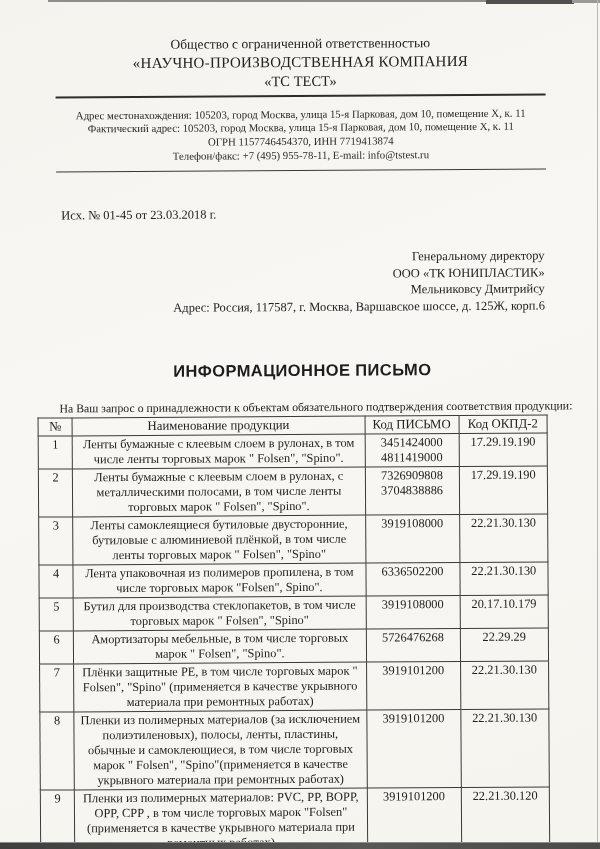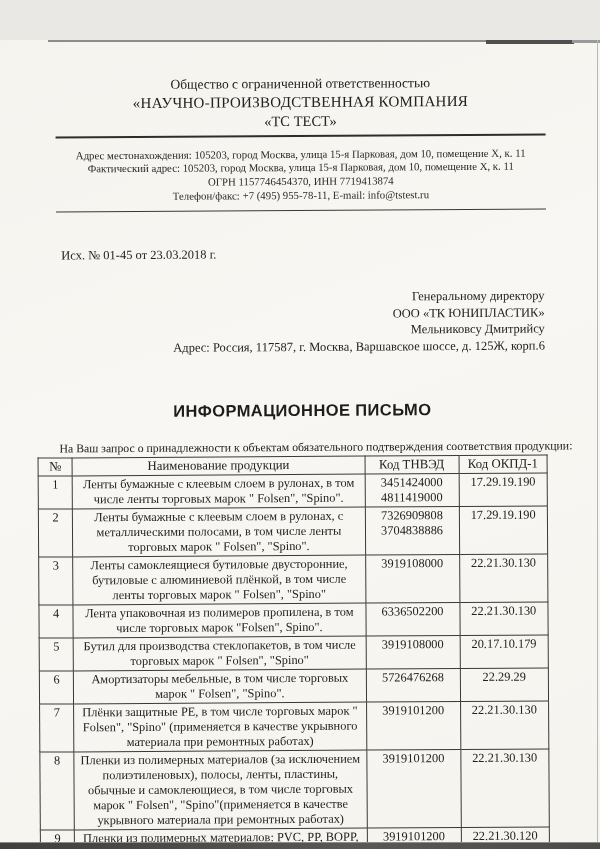--- a/index.html
+++ b/index.html
@@ -6,21 +6,20 @@
   body{
     width:600px;height:849px;overflow:hidden;
     background:#e9e8e4;
     font-family:"Liberation Serif","DejaVu Serif",serif;
     color:#232220;
     position:relative;
   }
   .page{
     position:absolute;inset:0;
     background:linear-gradient(160deg,#f4f3ee 0%,#f8f7f3 40%,#f5f4ef 100%);
-    margin-top:40px;
   }
   .content{
     position:relative;
     padding-top:36px;
     transform:rotate(-0.35deg);
     transform-origin:50% 0;
   }
   
   .art{position:absolute;z-index:5;}
   .top-line{top:0;left:48px;right:90px;height:2px;background:#8d8d8d;}
@@ -112,22 +111,22 @@
       <colgroup>
         <col class="c-num">
           <col class="c-name">
           <col class="c-tnved">
           <col class="c-okpd">
       </colgroup>
       <thead>
         <tr>
           <th>№</th>
           <th>Наименование продукции</th>
-          <th>Код ТНВЭД</th>
-          <th>Код ОКПД-1</th>
+          <th>Код ПИСЬМО</th>
+          <th>Код ОКПД-2</th>
         </tr>
       </thead>
       <tbody>
         <tr>
           <td class="num">1</td>
           <td class="name">Ленты бумажные с клеевым слоем в рулонах, в том числе ленты торговых марок " Folsen", "Spino".</td>
           <td class="tnved">3451424000
 4811419000</td>
           <td class="okpd">17.29.19.190</td>
         </tr>

